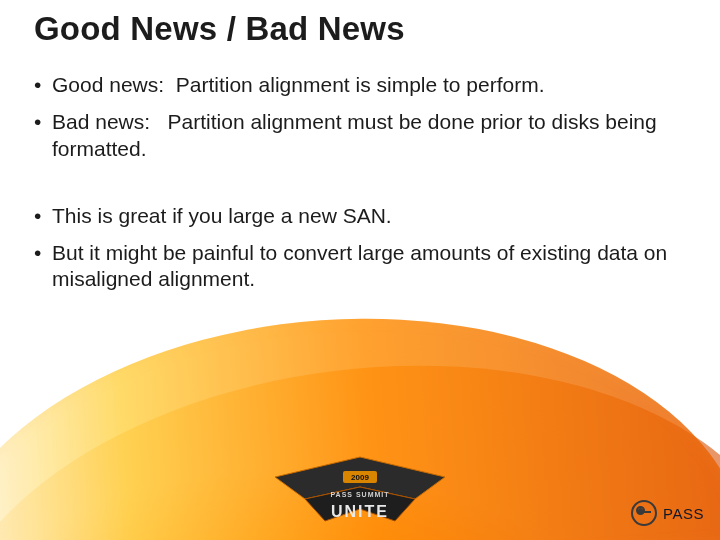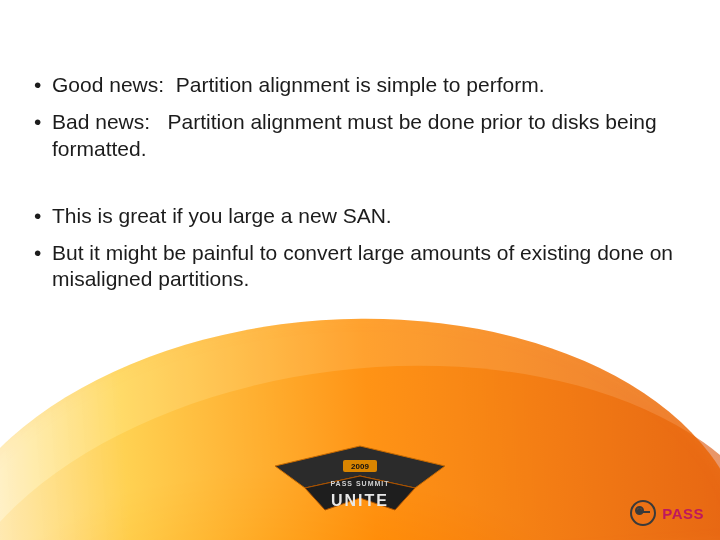--- a/index.html
+++ b/index.html
@@ -99,36 +99,36 @@
   .dot {
     flex: 0 0 auto;
     width: 18px;
     font-size: 21px;
     line-height: 1.28;
   }
   .txt { flex: 1 1 auto; }
   .badge {
     position: absolute;
     left: 50%;
-    bottom: 12px;
+    bottom: 1px;
     transform: translateX(-50%);
     z-index: 6;
     text-align: left;
   }
   .badge svg { display: block; }
   .pass-logo {
     position: absolute;
     right: 16px;
     bottom: 14px;
     z-index: 6;
     display: flex;
     align-items: center;
     gap: 6px;
-    color: #be185d;
-    font-weight: 700;
+    color: #0f172a;
+    font-weight: 400;
     font-size: 15px;
     letter-spacing: 0.5px;
   }
   .pass-circle {
     width: 22px;
     height: 22px;
     border: 2px solid #3a3a3a;
     border-radius: 50%;
     position: relative;
   }
@@ -154,40 +154,41 @@
 <body>
 
 <div class="slide">
 
   <div class="bg">
     <div class="glow"></div>
     <div class="swoosh2"></div>
     <div class="swoosh"></div>
   </div>
 
+  <div class="title">Good News / Bad News</div>
 
   <div class="body">
     <div class="bullet-group">
       <div class="bullet">
         <div class="dot">•</div>
         <div class="txt">Good news:&nbsp; Partition alignment is simple to perform.</div>
       </div>
       <div class="bullet">
         <div class="dot">•</div>
         <div class="txt">Bad news:&nbsp;&nbsp; Partition alignment must be done prior to disks being formatted.</div>
       </div>
     </div>
     <div class="bullet-group">
       <div class="bullet">
         <div class="dot">•</div>
         <div class="txt">This is great if you large a new SAN.</div>
       </div>
       <div class="bullet">
         <div class="dot">•</div>
-        <div class="txt">But it might be painful to convert large amounts of existing done on misaligned partitions.</div>
+        <div class="txt">But it might be painful to convert large amounts of existing data on misaligned alignment.</div>
       </div>
     </div>
   </div>
 
   <div class="badge">
     <svg width="190" height="90" viewBox="0 0 190 90">
       <polygon points="10,28 95,8 180,28 150,50 95,38 40,50" fill="#2b2b2b" stroke="#c86a00" stroke-width="1"></polygon>
       <polygon points="40,50 95,38 150,50 130,72 95,60 60,72" fill="#1e1e1e" stroke="#a85000" stroke-width="1"></polygon>
       <rect x="78" y="22" width="34" height="12" rx="2" fill="#d98500"></rect>
       <text x="95" y="31" text-anchor="middle" font-family="Arial" font-size="8" font-weight="700" fill="#111">2009</text>

